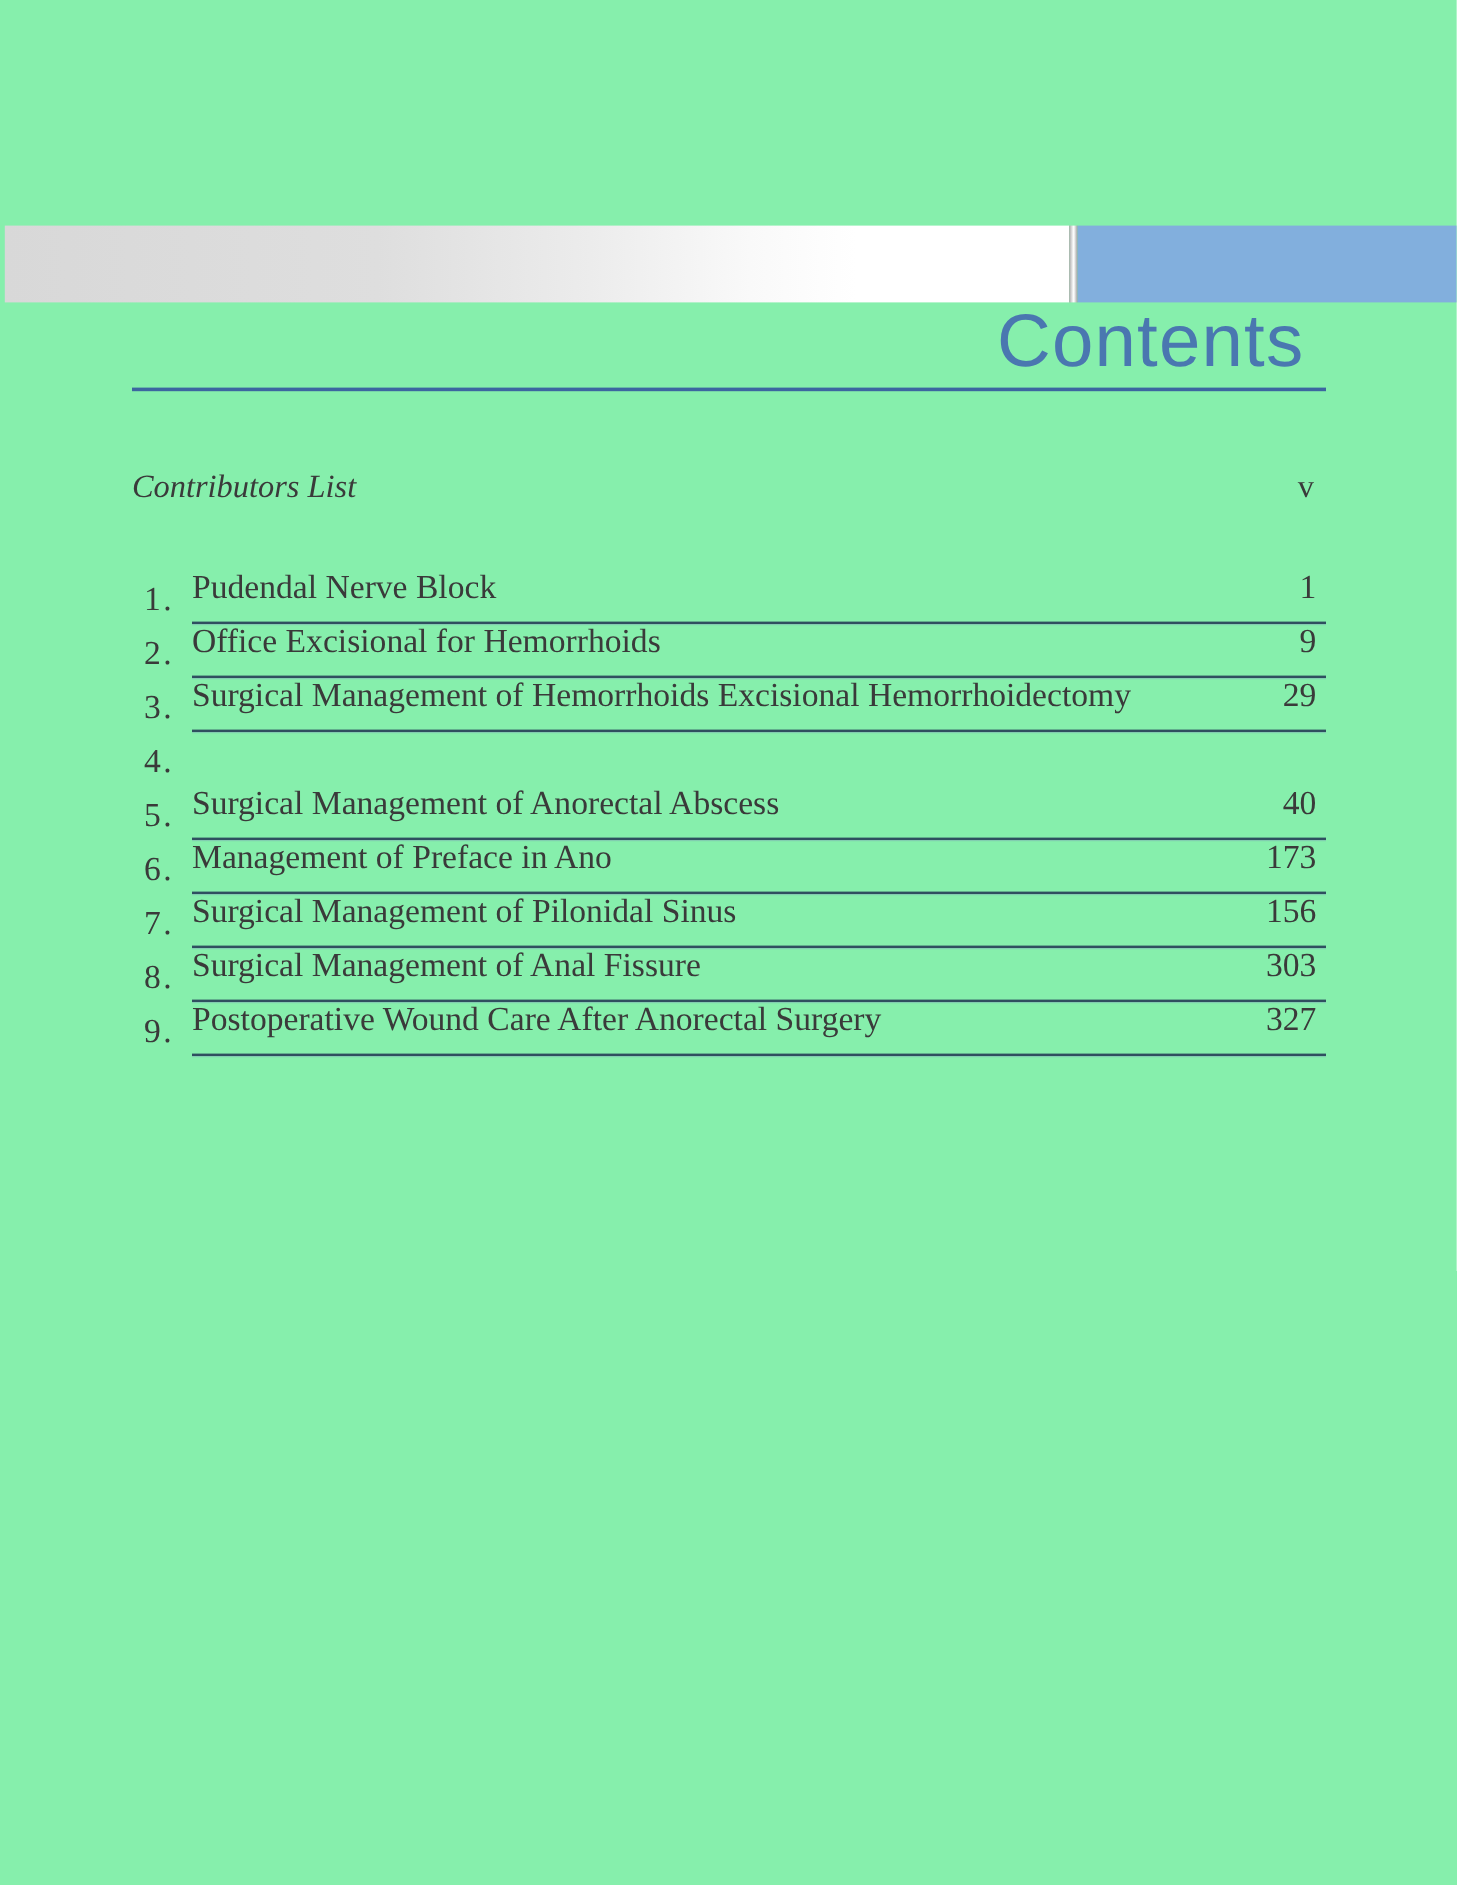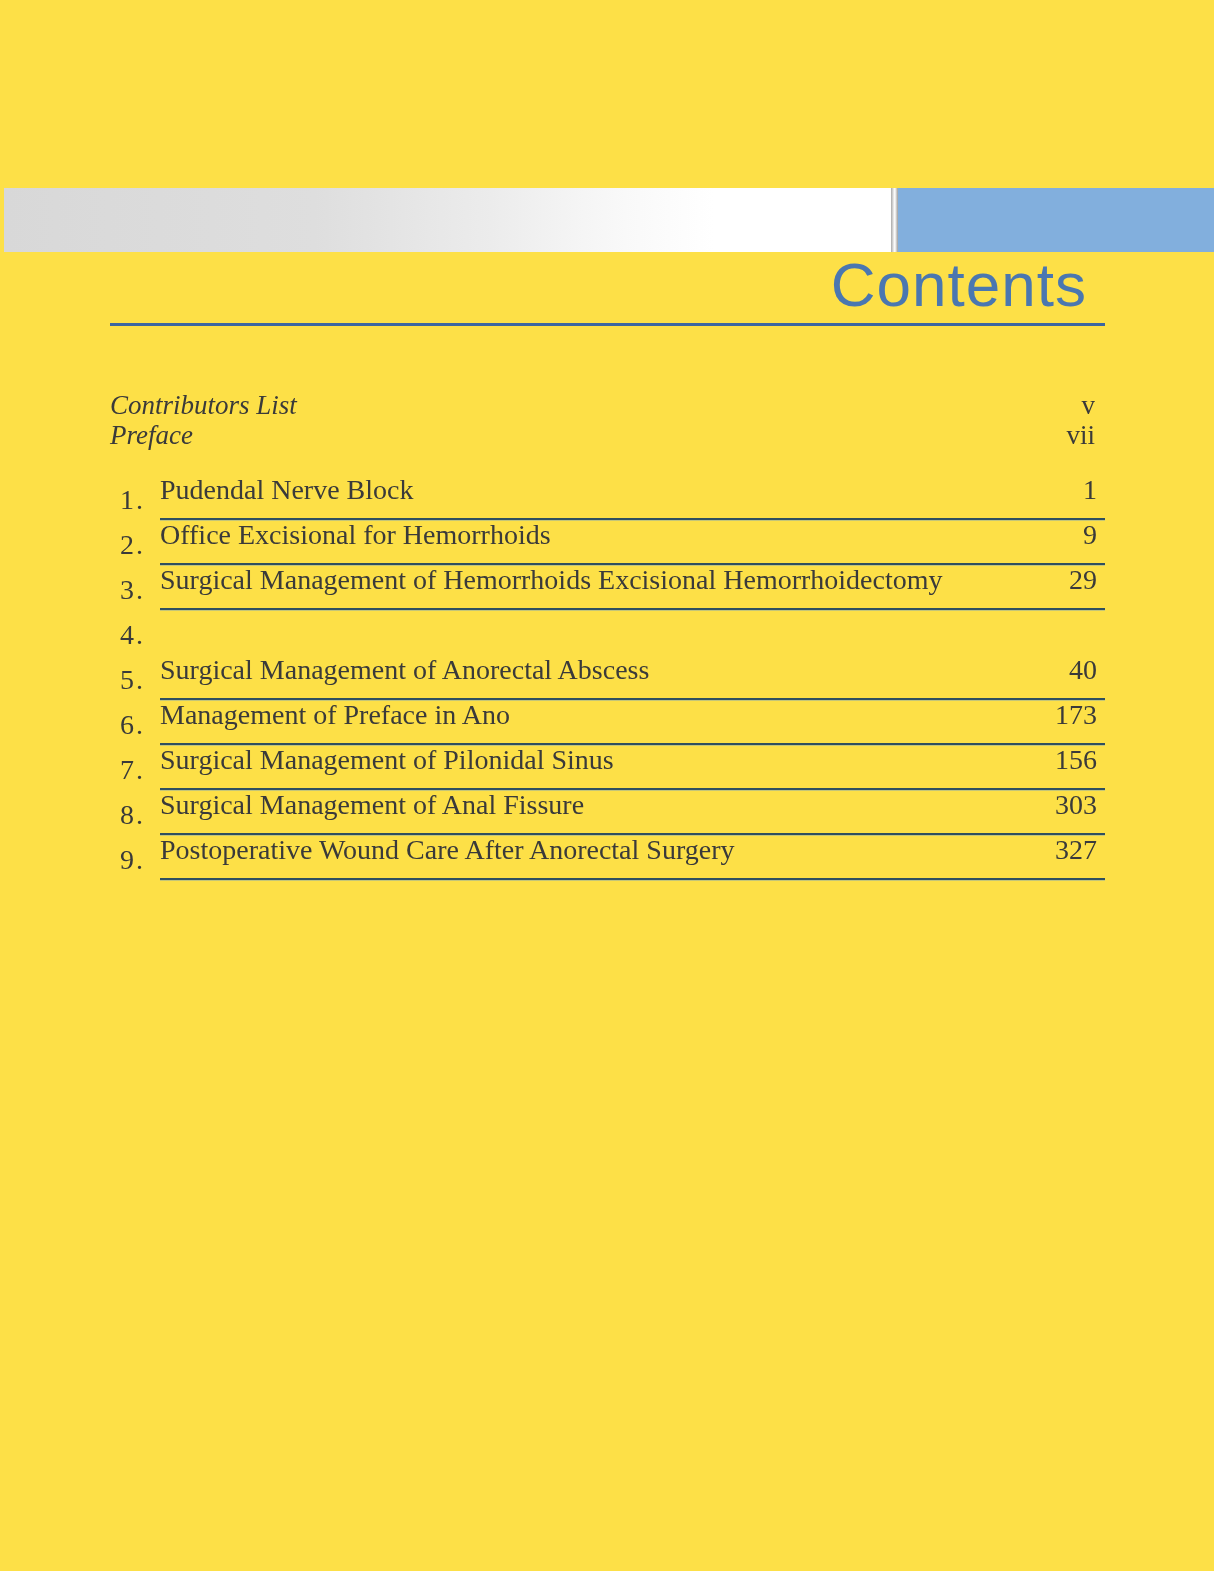--- a/index.html
+++ b/index.html
@@ -1,20 +1,20 @@
 <!DOCTYPE html>
 <html><head>
 <meta charset="utf-8">
 <style>
   html, body { margin: 0; padding: 0; background: #ffffff; }
   .page {
     position: relative;
     width: 1214px;
     height: 1571px;
-    background: #fde047;
+    background: #86efac;
     overflow: hidden;
     font-family: "Liberation Serif", serif;
     color: var(--text, #3a3a3a);
   }
 
   
   .top-bar {
     position: absolute;
     left: 4px; right: 0;
     top: 188px; height: 64px;
@@ -115,24 +115,20 @@
   <div class="title-block">
     <h1 class="page-title">Contents</h1>
     <div class="title-rule"></div>
   </div>
 
   <div class="front-matter">
     <div class="fm-row">
       <span class="fm-label">Contributors List</span>
       <span class="fm-page">v</span>
     </div>
-    <div class="fm-row">
-      <span class="fm-label">Preface</span>
-      <span class="fm-page">vii</span>
-    </div>
   </div>
 
   <div class="toc-list">
     <div class="toc-row">
       <span class="toc-num">1.</span>
       <span class="toc-main">
         <span class="toc-title">Pudendal Nerve Block</span>
         <span class="toc-page">1</span>
       </span>
     </div>

